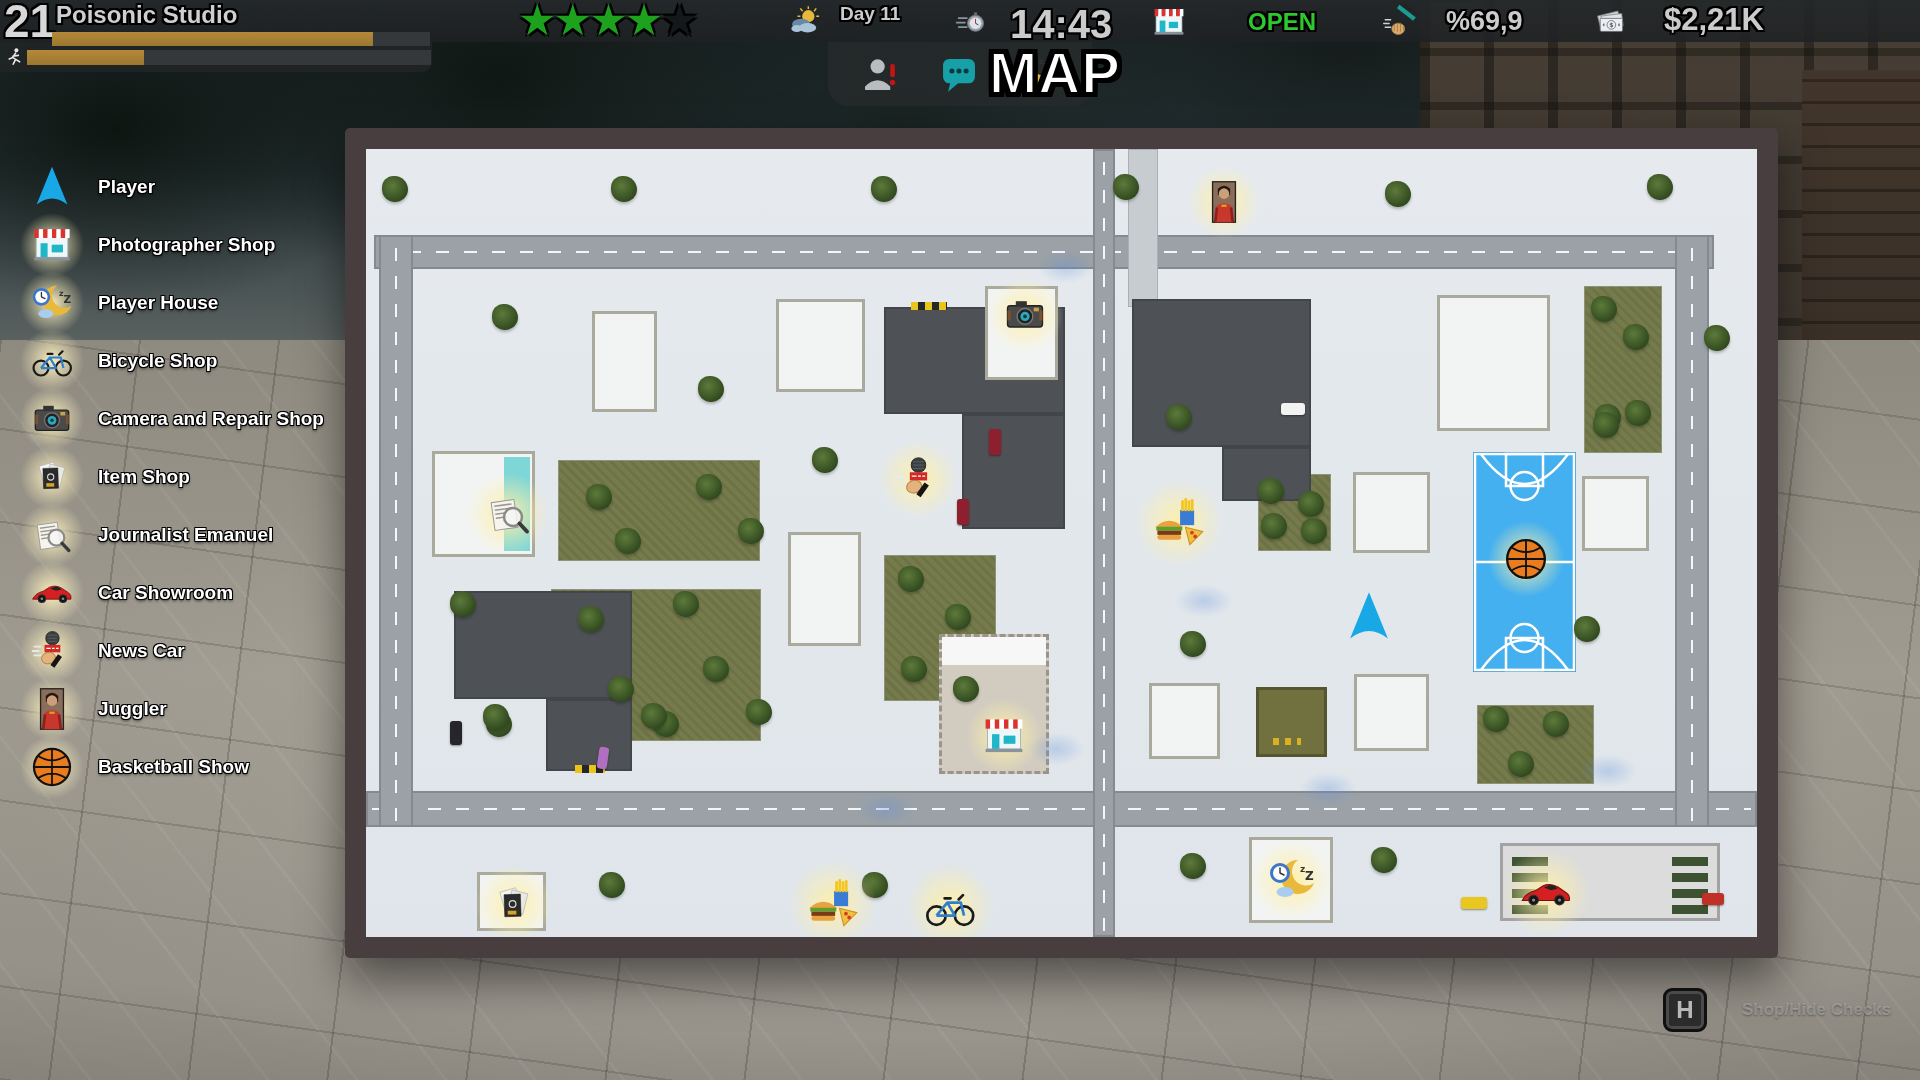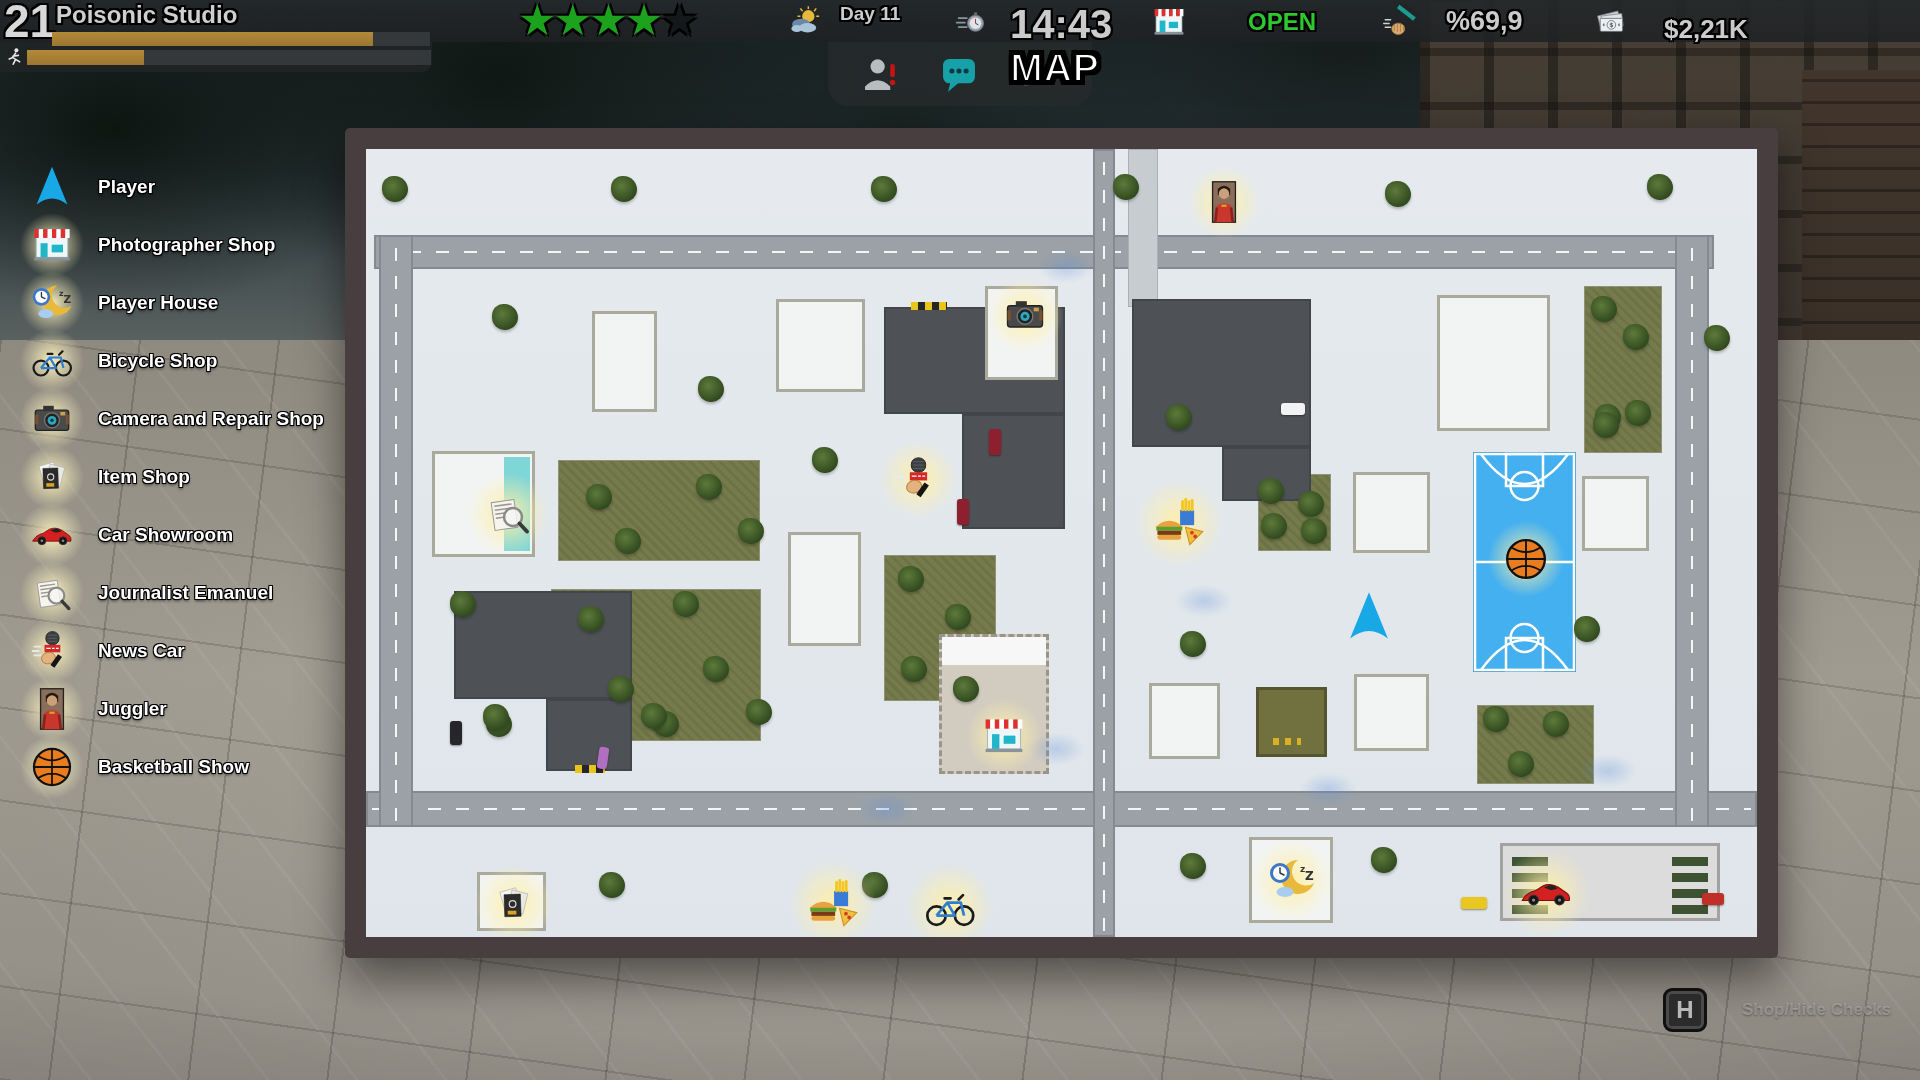--- a/index.html
+++ b/index.html
@@ -45,27 +45,27 @@
   .runner{position:absolute;left:4px;top:47px;width:20px;height:20px;}
   .stars{position:absolute;left:518px;top:-4px;height:48px;display:flex;}
   .star{font-size:43px;line-height:48px;color:#15181b;letter-spacing:-3px;
         text-shadow:-2px -2px 0 #000,2px -2px 0 #000,-2px 2px 0 #000,2px 2px 0 #000;}
   .star.filled{color:#1da21d;}
   .hud-txt{position:absolute;font-weight:700;color:#cbcbcb;}
   .day{left:840px;top:3px;font-size:19px;}
   .time{left:1010px;top:2px;font-size:40px;}
   .open{left:1248px;top:8px;font-size:24px;color:#2ec82e;}
   .clean{left:1446px;top:6px;font-size:27px;}
-  .money-t{left:1664px;top:14px;font-size:26px;}
+  .money-t{left:1664px;top:2px;font-size:31px;}
   .hud-ic{position:absolute;}
   
   .notif{position:absolute;left:828px;top:42px;width:264px;height:64px;
          background:rgba(38,42,44,.78);border-radius:0 0 20px 20px;}
-  .map-title{position:absolute;left:920px;top:46px;width:270px;text-align:center;
-     font-size:39px;font-weight:800;color:#fff;letter-spacing:1px;z-index:6;
+  .map-title{position:absolute;left:920px;top:39px;width:270px;text-align:center;
+     font-size:58px;font-weight:800;color:#fff;letter-spacing:1px;z-index:6;
      -webkit-text-stroke:2px #000;
      text-shadow:-4px -4px 0 #000,4px -4px 0 #000,-4px 4px 0 #000,4px 4px 0 #000,
        0 -4px 0 #000,0 4px 0 #000,-4px 0 0 #000,4px 0 0 #000;}
   
   .legend{position:absolute;left:28px;top:158px;z-index:5;}
   .lg-item{height:58px;display:flex;align-items:center;}
   .lg-ic{width:48px;height:48px;position:relative;flex:0 0 48px;display:flex;
          align-items:center;justify-content:center;}
   .lg-ic.glow::before{content:"";position:absolute;left:-8px;top:-8px;right:-8px;bottom:-8px;
       background:radial-gradient(closest-side,rgba(255,243,190,.95),rgba(255,243,190,0));}
@@ -569,32 +569,32 @@
     <span class="lg-ic glow">
         <svg>
           <use href="#sym-items"></use>
         </svg>
       </span>
     <span class="lg-lb">Item Shop</span>
     </div>
   <div class="lg-item">
     <span class="lg-ic glow">
         <svg>
+          <use href="#sym-journalist"></use>
+        </svg>
+      </span>
+    <span class="lg-lb">Journalist Emanuel</span>
+    </div>
+  <div class="lg-item">
+    <span class="lg-ic glow">
+        <svg>
           <use href="#sym-car"></use>
         </svg>
       </span>
     <span class="lg-lb">Car Showroom</span>
-    </div>
-  <div class="lg-item">
-    <span class="lg-ic glow">
-        <svg>
-          <use href="#sym-journalist"></use>
-        </svg>
-      </span>
-    <span class="lg-lb">Journalist Emanuel</span>
     </div>
   <div class="lg-item">
     <span class="lg-ic glow">
         <svg>
           <use href="#sym-mic"></use>
         </svg>
       </span>
     <span class="lg-lb">News Car</span>
     </div>
   <div class="lg-item">

